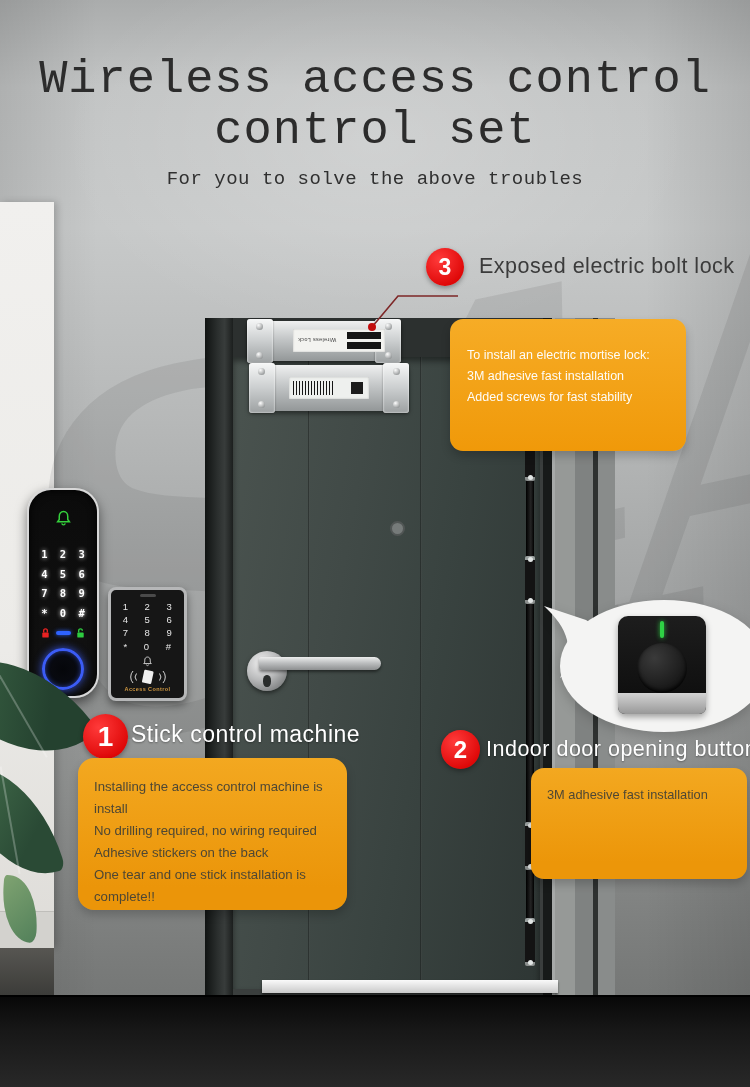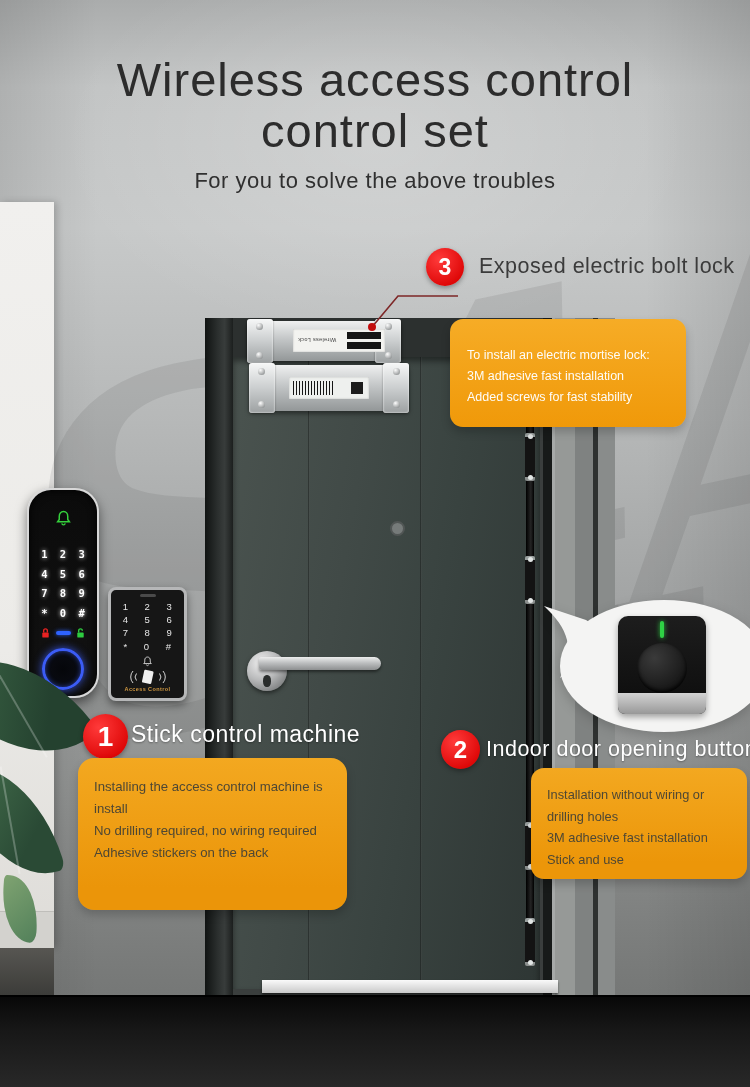--- a/index.html
+++ b/index.html
@@ -20,24 +20,24 @@
       border-top:1px solid #bfbeba;}
   .lower-left-wall{left:0;top:948px;width:54px;height:47px;background:linear-gradient(180deg,#575652,#3c3c39);}
   .floor{left:0;top:995px;width:750px;height:92px;border-top:2px solid #000;
       background:linear-gradient(180deg,#080808,#171717 35%,#222 75%,#292929);}
 
   .watermark{left:-20px;top:400px;font:italic 700 480px "DejaVu Serif",serif;
       color:rgba(48,53,51,.10);letter-spacing:-42px;line-height:.8;transform:rotate(-12deg);
       transform-origin:left top;z-index:2;white-space:nowrap;pointer-events:none;}
 
   
-  .title-block{left:0;right:0;top:54px;text-align:center;color:#2c2c2c;z-index:3;}
+  .title-block{left:0;right:0;top:54px;text-align:center;color:#2c2c2c;z-index:3;font-family:Liberation Mono, monospace;}
   .title-block h1{margin:0;font-size:47px;line-height:51px;font-weight:400;letter-spacing:1px;}
   .title-block h1 span{display:block;}
-  .subtitle{margin:12px 0 0;font-size:22px;color:#303030;letter-spacing:.5px;}
+  .subtitle{margin:12px 0 0;font-size:19px;color:#303030;letter-spacing:.5px;}
 
   
   .door-frame{left:205px;top:318px;width:410px;height:677px;background:#3a3e3d;z-index:3;}
   .header-band{position:absolute;left:0;top:0;width:100%;height:40px;
       background:linear-gradient(180deg,#383c3b,#24282 7 60%,#202423);background:#2c302f;}
   .pillar-left{position:absolute;left:0;top:0;bottom:0;width:28px;
       background:linear-gradient(90deg,#101312 0%,#2b2f2e 45%,#383c3b 70%,#1c1f1e 100%);}
   .jamb-right{position:absolute;right:0;top:0;bottom:0;width:72px;
       background:linear-gradient(90deg,#171a19 0 9px,#a6a9a8 9px 12px,#969997 12px 32px,
       #7f8281 32px 50px,#2e3130 50px 55px,#898c8b 55px 72px);}
@@ -130,21 +130,21 @@
       box-shadow:0 2px 5px rgba(0,0,0,.35);z-index:9;}
   .b3{left:426px;top:248px;width:38px;height:38px;font-size:23px;}
   .b1{left:83px;top:714px;width:45px;height:45px;font-size:28px;}
   .b2{left:441px;top:730px;width:39px;height:39px;font-size:24px;}
   .clabel{white-space:nowrap;z-index:9;letter-spacing:.5px;}
   .l3{left:479px;top:254px;font-size:21.5px;color:#3b3b3b;}
   .l1{left:131px;top:721px;font-size:23px;color:#fff;text-shadow:0 1px 2px rgba(0,0,0,.35);}
   .l2{left:486px;top:737px;font-size:21.5px;color:#fff;text-shadow:0 1px 2px rgba(0,0,0,.35);}
   .obox{z-index:9;box-shadow:0 5px 10px rgba(0,0,0,.2);box-sizing:border-box;}
   .obox p{margin:0;}
-  .box3{left:450px;top:319px;width:236px;height:108px;border-radius:13px;
+  .box3{left:450px;top:319px;width:236px;height:132px;border-radius:13px;
       background:linear-gradient(180deg,#f6ac26,#f09909);color:#fefcf7;
       padding:26px 6px 0 17px;font-size:12.5px;line-height:21px;}
   .box3 p{white-space:nowrap;}
   .box1{left:78px;top:758px;width:269px;height:152px;border-radius:16px;
       background:linear-gradient(180deg,#f3a820,#eb9509 85%);color:#4e4734;
       padding:18px 12px 0 16px;font-size:13.2px;line-height:22px;}
   .box2{left:531px;top:768px;width:216px;height:111px;border-radius:13px;
       background:linear-gradient(180deg,#f3a820,#ec9609 85%);color:#4e4734;
       padding:16px 8px 0 16px;font-size:12.8px;line-height:21.5px;}
 
@@ -298,28 +298,27 @@
     <p>3M adhesive fast installation</p>
     <p>Added screws for fast stability</p>
   </div>
 
   <div class="abs badge b1">1</div>
   <div class="abs clabel l1">Stick control machine</div>
   <div class="abs obox box1">
     <p>Installing the access control machine is install</p>
     <p>No drilling required, no wiring required</p>
     <p>Adhesive stickers on the back</p>
+    <p>One tear and one stick installation is complete!!</p>
   </div>
 
   <div class="abs badge b2">2</div>
   <div class="abs clabel l2">Indoor door opening button</div>
   <div class="abs obox box2">
-    <p>Installation without wiring or drilling holes</p>
     <p>3M adhesive fast installation</p>
-    <p>Stick and use</p>
   </div>
 
   <div class="abs leaf leaf1"></div>
   <div class="abs leaf leaf2"></div>
   <div class="abs leaf leaf3"></div>
 
   <div class="abs floor"></div>
 </div>
 
 </body></html>

